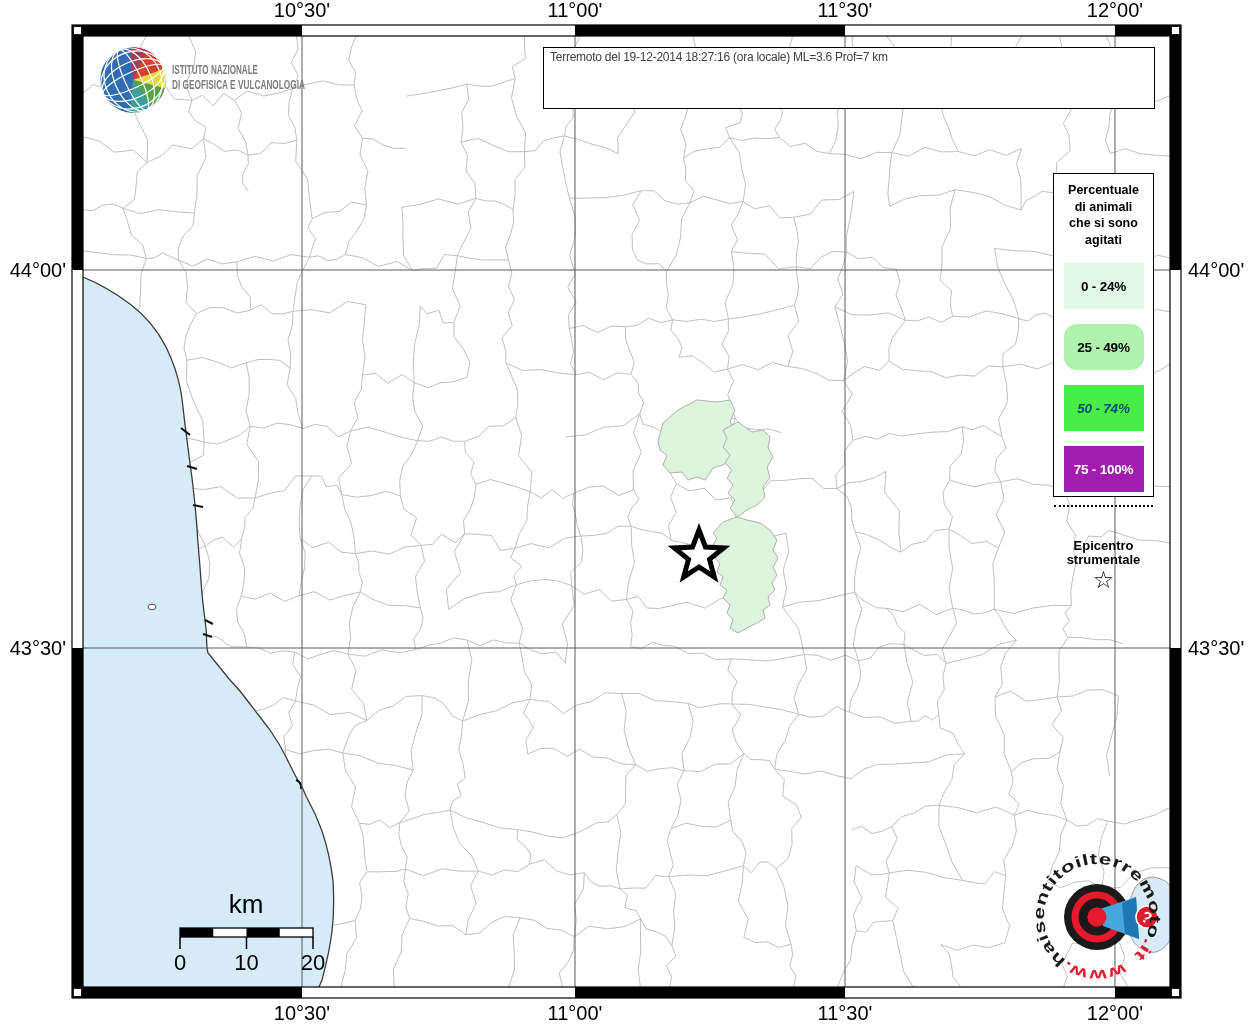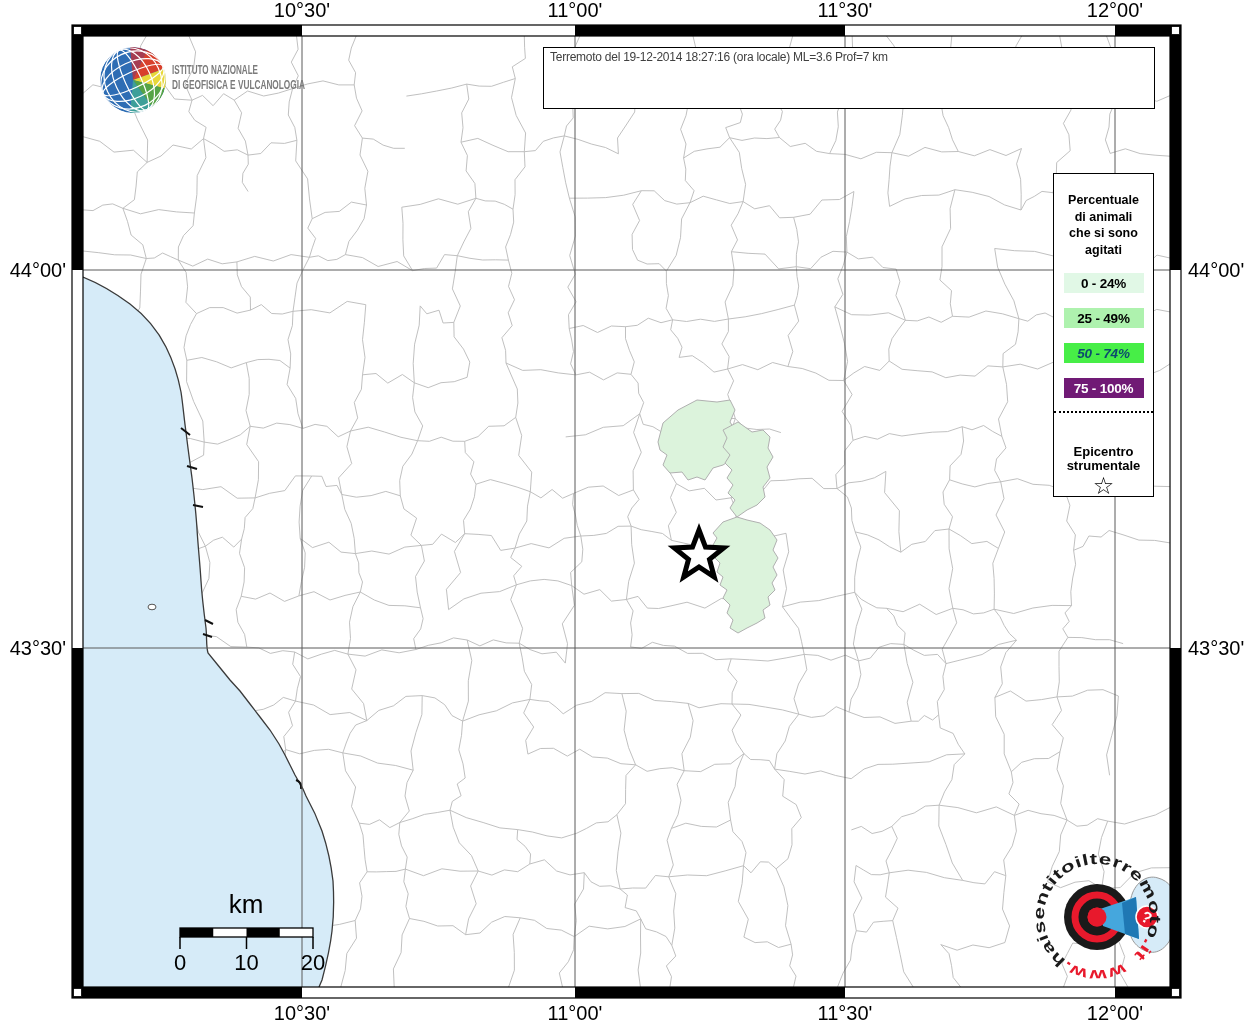--- a/index.html
+++ b/index.html
@@ -5,22 +5,22 @@
   html,body{margin:0;padding:0;background:#ffffff;}
   .stage{position:relative;width:1256px;height:1024px;background:#ffffff;overflow:hidden;
          font-family:"Liberation Sans", sans-serif;}
   svg text{font-family:"Liberation Sans", sans-serif;}
   .coord{font-size:20px;fill:#000;}
   .title-box{position:absolute;left:543px;top:47px;width:612px;height:62px;background:#fff;
              border:1.5px solid #000;box-sizing:border-box;padding:2px 6px;
              font-size:12px;letter-spacing:-0.25px;line-height:14.6px;color:#404040;white-space:nowrap;overflow:hidden;}
   .legend{position:absolute;left:1053px;top:173px;width:101px;height:324px;background:#fff;
           border:1.6px solid #000;box-sizing:border-box;text-align:center;color:#000;}
-  .legend-title{margin-top:18px;font-weight:bold;font-size:12.5px;line-height:16.5px;}
-  .swatch{width:80px;height:20px;margin:15px auto 0 auto;display:flex;align-items:center;
+  .legend-title{margin-top:8px;font-weight:bold;font-size:12.5px;line-height:16.5px;}
+  .swatch{width:80px;height:46px;margin:15px auto 0 auto;display:flex;align-items:center;
           justify-content:center;font-weight:bold;font-size:13.5px;letter-spacing:-0.2px;}
   .legend-divider{border-top:2px dotted #000;margin:13px 0 3px 0;width:100%;}
   .epi-label{font-weight:bold;font-size:13px;line-height:14px;margin-top:32px;}
   .legend-star{font-size:24px;line-height:22px;margin-top:2px;}
 </style>
 </head>
 <body>
 
 <div class="stage">
 
@@ -177,23 +177,23 @@
 
 
 <div class="legend">
   <div class="legend-title">
     <div>Percentuale</div>
     <div>di animali</div>
     <div>che si sono</div>
     <div>agitati</div>
   </div>
   <div class="swatch" style="background-color: rgb(225, 248, 230); color: rgb(0, 0, 0);">0 - 24%</div>
-  <div class="swatch" style="background-color: rgb(174, 242, 174); color: rgb(0, 0, 0);">25 - 49%</div>
+  <div class="swatch" style="background-color: rgb(174, 242, 174); color: rgb(0, 0, 0); border-radius: 13px;">25 - 49%</div>
   <div class="swatch" style="background-color: rgb(71, 238, 71); color: #0c4a6e; font-style: italic;">50 - 74%</div>
-  <div class="swatch" style="background-color: #701a75; color: rgb(255, 255, 255);">75 - 100%</div>
+  <div class="swatch" style="background-color: #a21caf; color: rgb(255, 255, 255);">75 - 100%</div>
   <div class="legend-divider"></div>
   <div class="epi-label">
     <div>Epicentro</div>
     <div>strumentale</div>
   </div>
   <div class="legend-star">☆</div>
 </div>
 
 </div>
 

